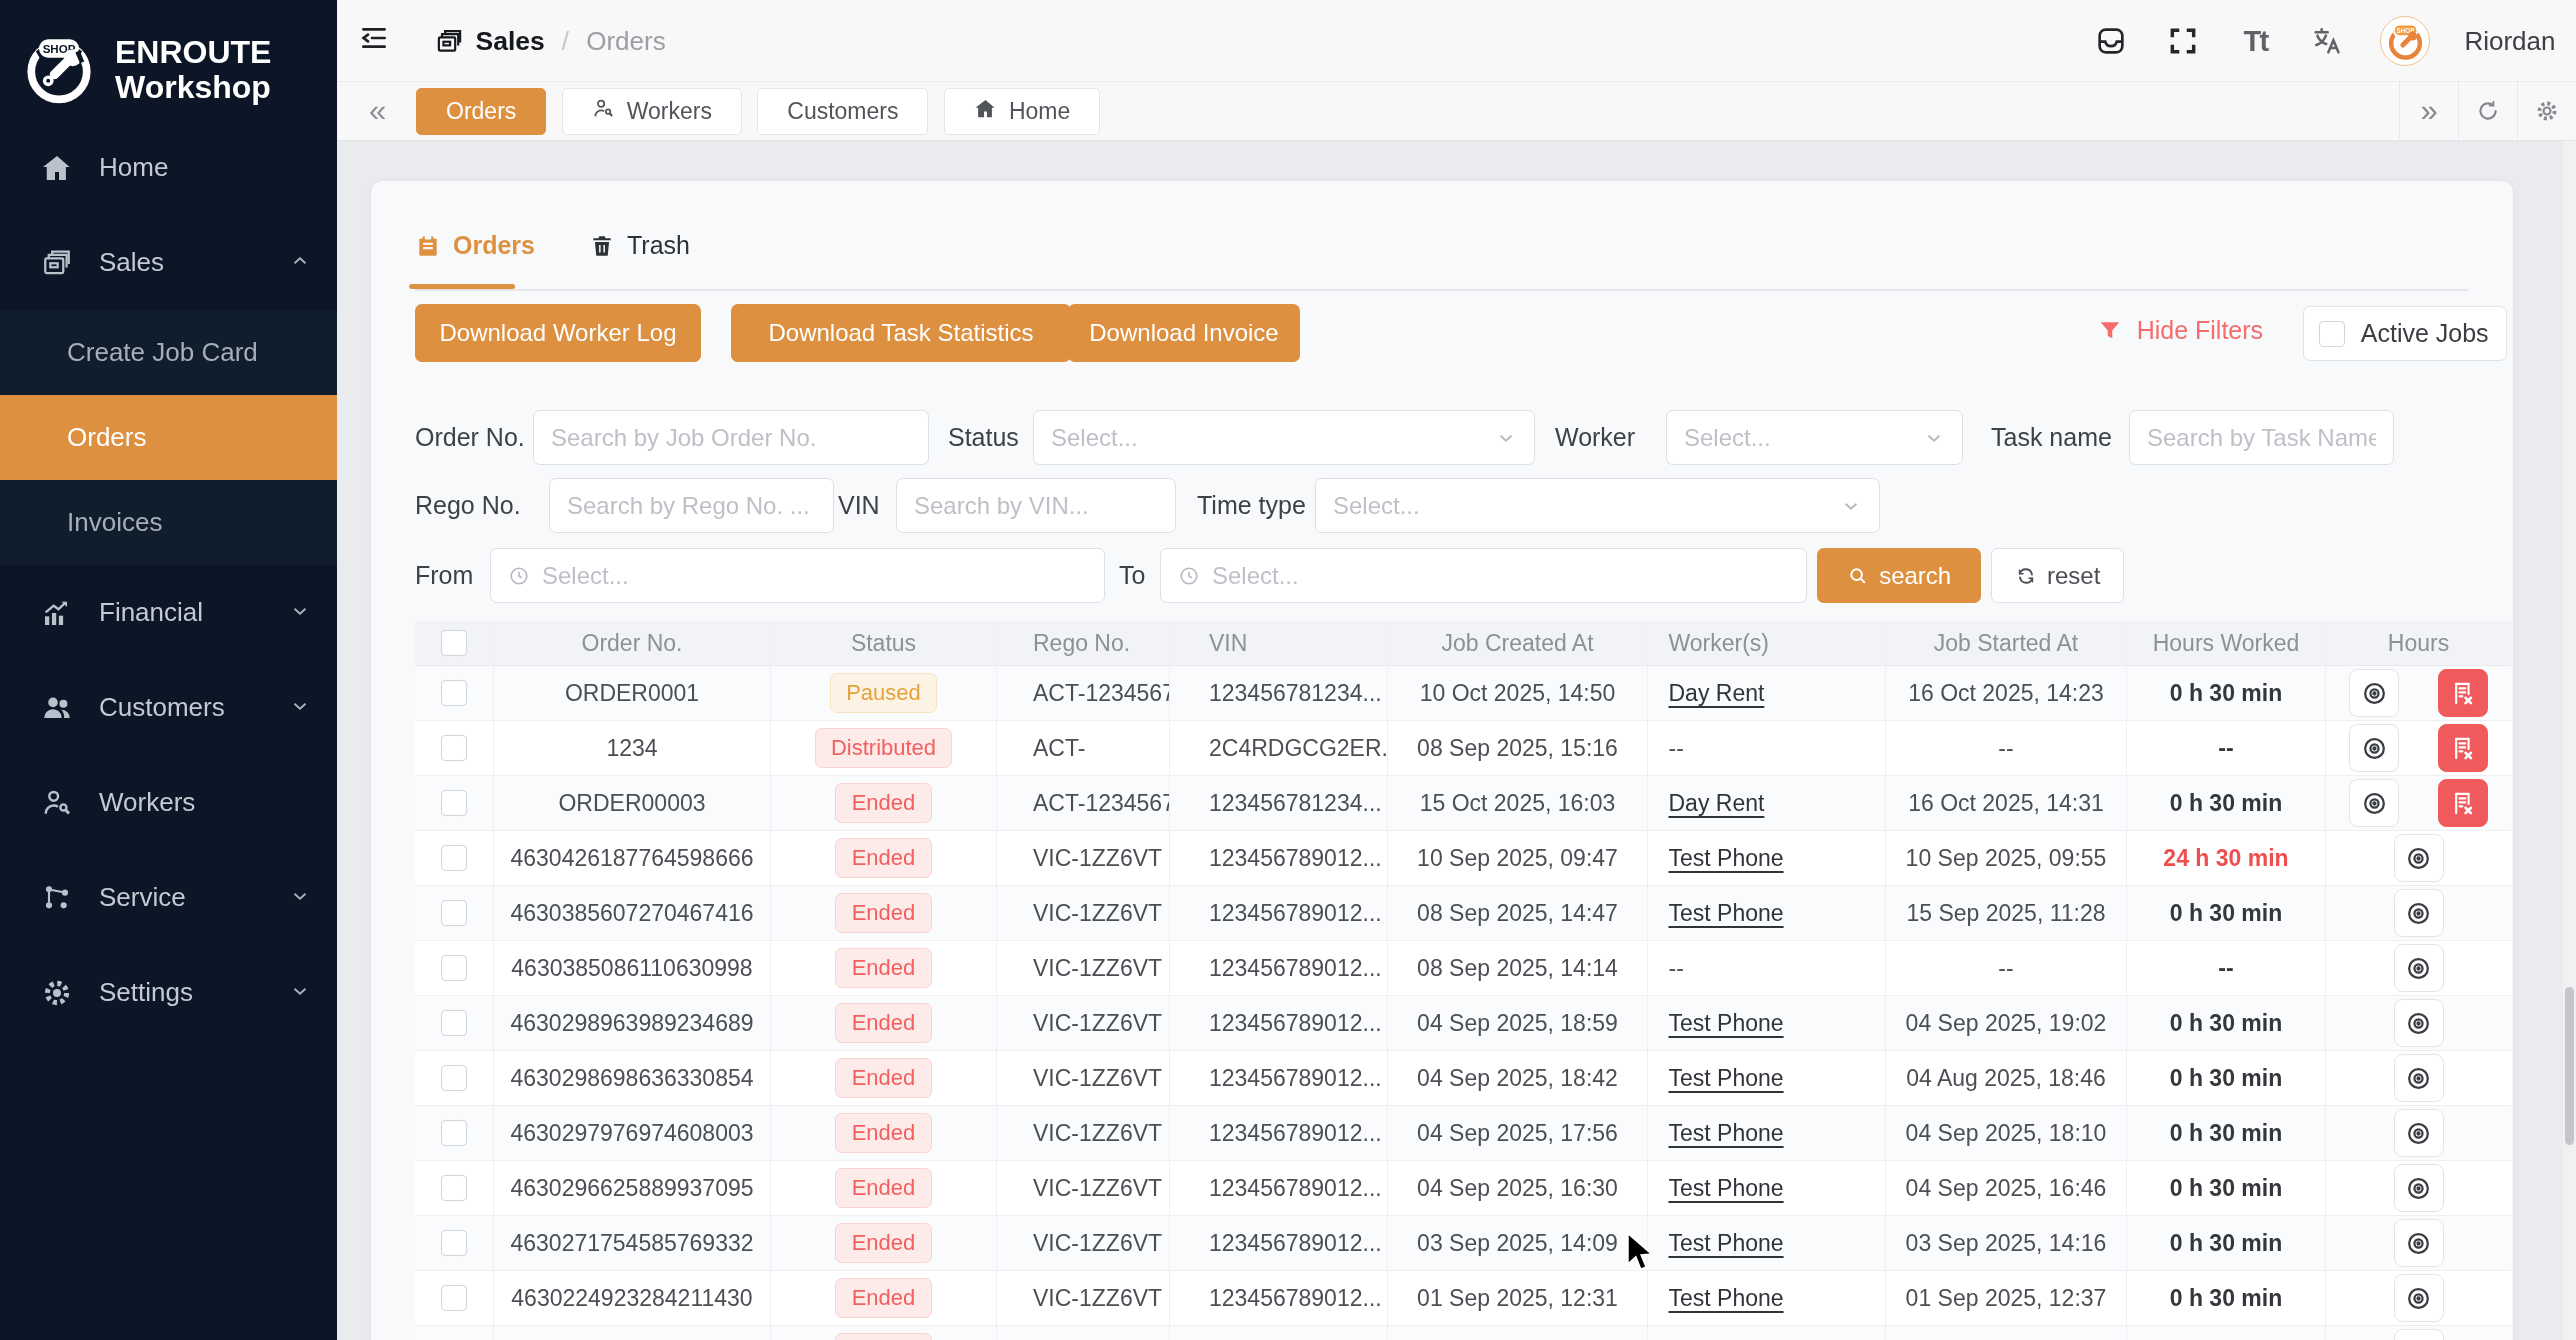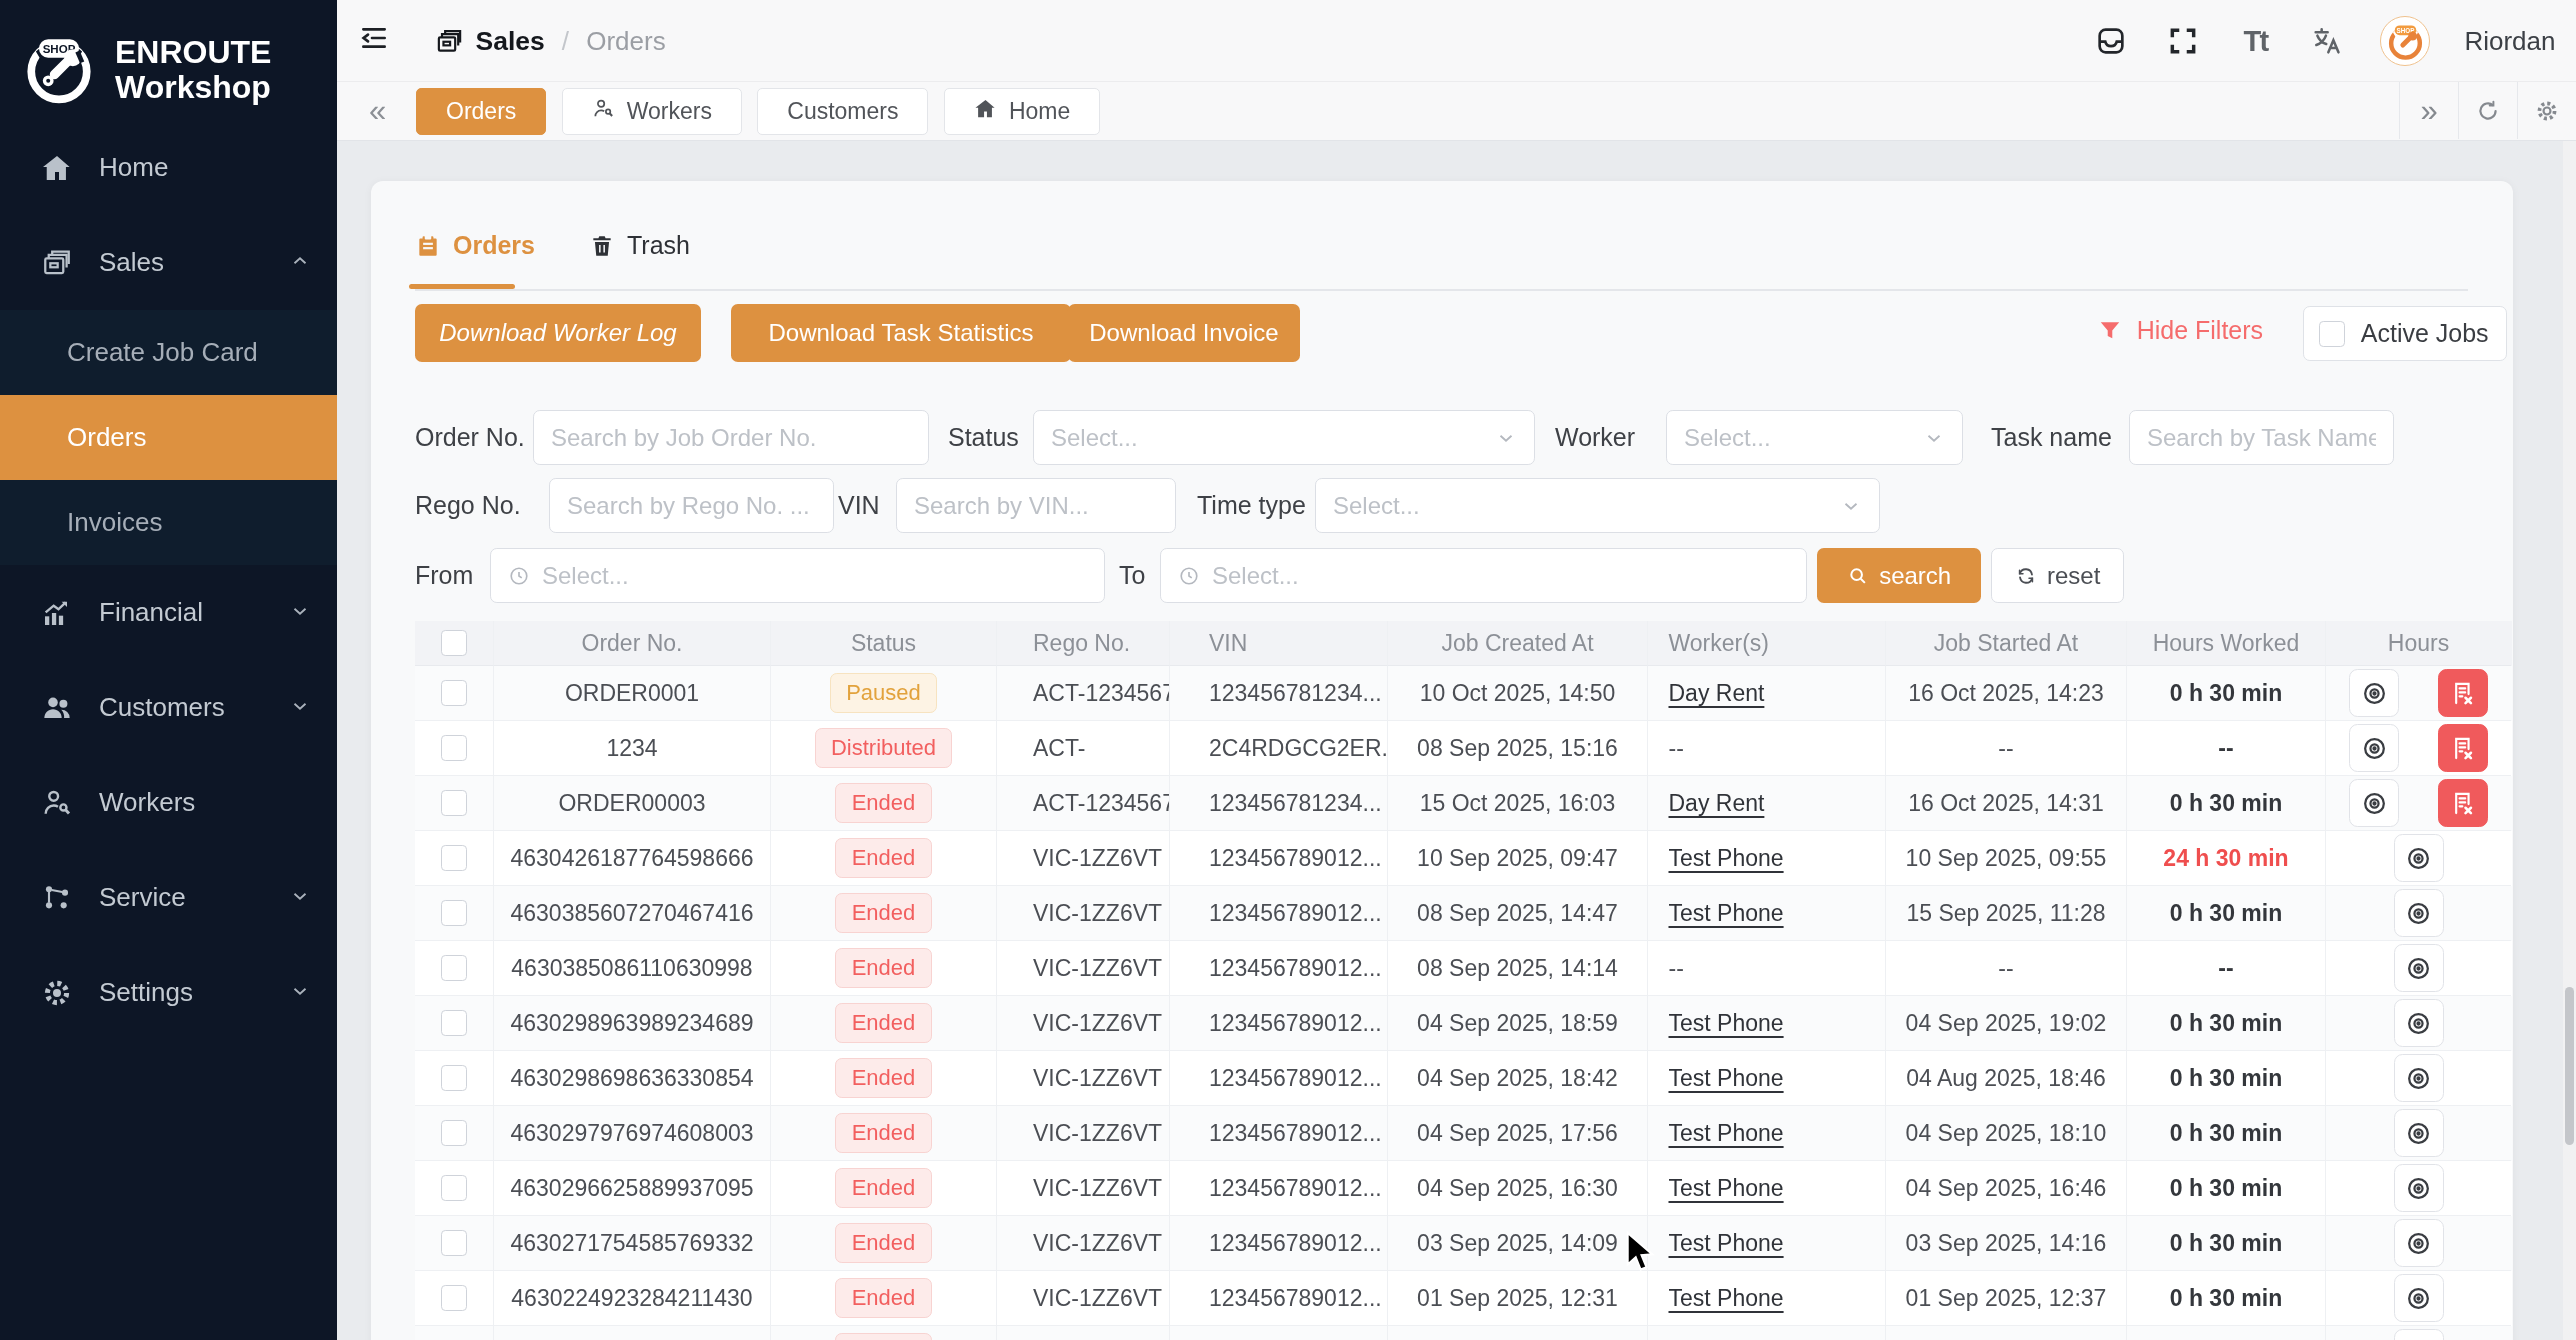--- a/index.html
+++ b/index.html
@@ -370,21 +370,21 @@
       <svg viewBox="0 0 24 24" fill="currentColor">
         <path d="M9.5 3h5l.8 1.8H20v2H4v-2h4.7z"></path>
         <path d="M5.5 8.3h13L17.3 21H6.7z"></path>
           <path d="M10 11v7M14 11v7" stroke="#f8f9fa" stroke-width="1.4"></path>
       </svg>
       <span>Trash</span>
     </div>
     <div class="ctab-underline"></div>
     <div class="ctab-line"></div>
 
-    <button class="dl-btn" style="left:44px;width:286px;font-style:italic;">Download Worker Log</button>
+    <button class="dl-btn" style="left:44px;width:286px;">Download Worker Log</button>
     <button class="dl-btn" style="left:360px;width:340px;">Download Task Statistics</button>
     <button class="dl-btn" style="left:697px;width:232px;">Download Invoice</button>
 
     <div class="hide-filters">
       <svg viewBox="0 0 24 24" fill="currentColor">
         <path d="M3.5 4h17l-6.4 7.5v7.2l-4.2-2.1v-5.1z"></path>
       </svg>
       <span>Hide Filters</span>
     </div>
     <div class="active-jobs">

